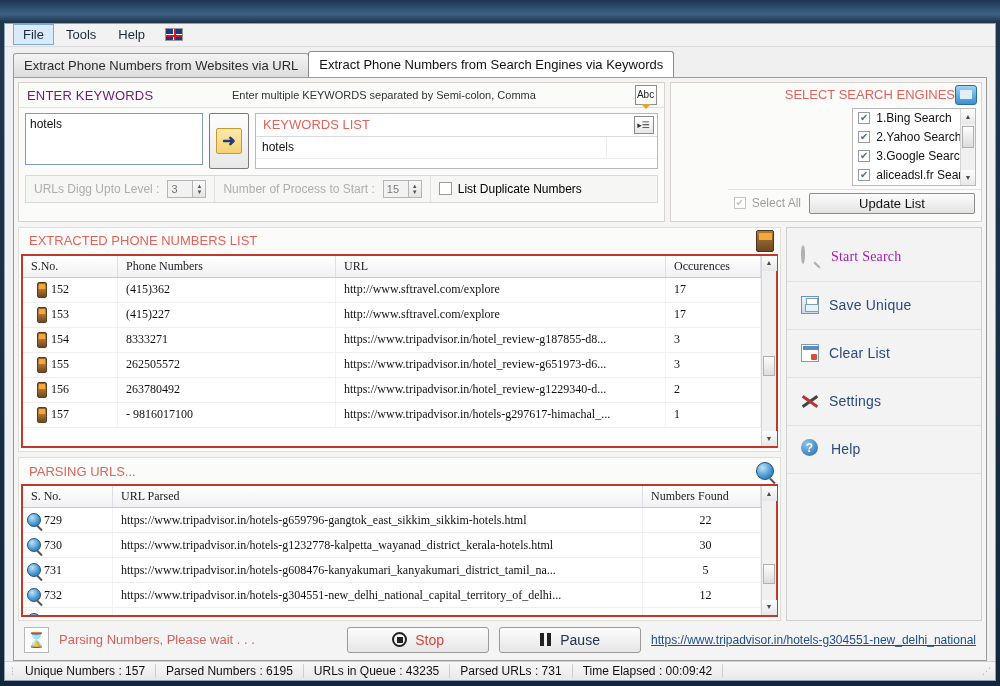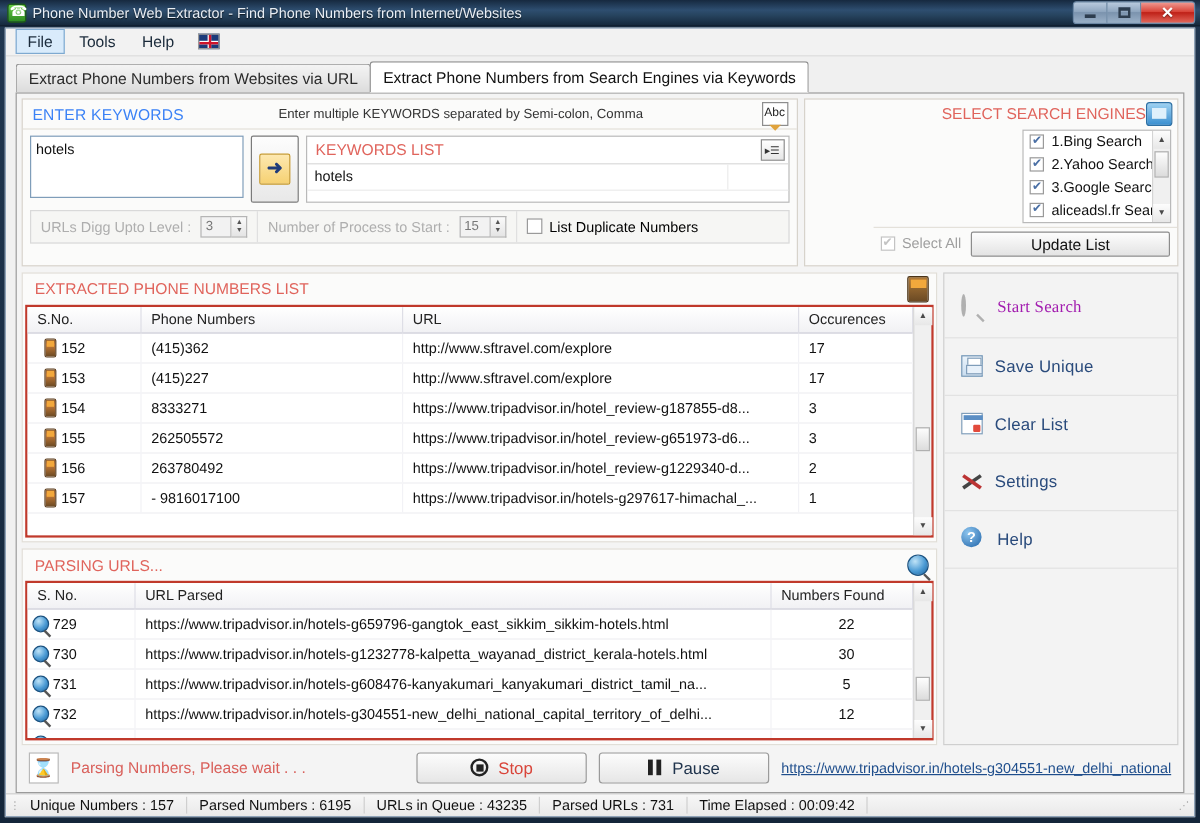--- a/index.html
+++ b/index.html
@@ -121,21 +121,21 @@
   }
 
   
   #toprow { display: flex; gap: 5px; height: 140px; }
 
   .group {
     border: 1px solid #d7d3cb; background: #fbfbfa;
     position: relative;
   }
   .group-title {
-    color: #3b82f6; font-size: 13px; letter-spacing: .2px;
+    color: #701a75; font-size: 13px; letter-spacing: .2px;
     padding: 4px 8px 2px 8px;
   }
   .group-sep { height:1px; background:#e3e0d9; }
 
   #kw-group { flex: 1 1 auto; width: 658px; display:flex; flex-direction:column; }
   #kw-head { display:flex; align-items:center; height:24px; padding-right:4px; }
   #kw-hint { flex:1; text-align:center; font-size:11px; color:#333; margin-right: 28px;}
   #abc-btn {
     width: 22px; height: 20px; border:1px solid #8d8d8d; background:#fff;
     font-size: 10px; display:flex; align-items:center; justify-content:center;
@@ -228,21 +228,21 @@
     display:flex;align-items:center;justify-content:center;font-size:13px;color:#111;
   }
 
   
   #midrow { display:flex; flex:1; gap:5px; margin-top:5px; min-height:0;}
   #leftcol { flex:1; display:flex; flex-direction:column; gap:5px; min-width:0;}
 
   .redpanel { border:1px solid #e1ded7; background:#fbfbfa; display:flex; flex-direction:column; min-height:0;}
   .redpanel-head { height:26px; display:flex; align-items:center; padding:0 6px;}
   .redpanel-title { color:#e0645c; font-size:13px; flex:1; padding-left:4px;}
-  .redbox { border:2px solid #c0392b; margin:0 2px 3px 2px; flex:1; display:flex; min-height:0; background:#fff;}
+  .redbox { border:2px solid #c0392b; margin:0 2px 3px 2px; flex:1; display:flex; min-height:0; background:#fff;font-family:Liberation Serif, serif;}
 
   .grid { flex:1; display:flex; flex-direction:column; background:#fff; min-height:0; position:relative;}
   .grid-head { display:flex; height:22px; background:linear-gradient(to bottom,#ffffff,#f1f1f4);
     border-bottom:1px solid #c9c9d4; font-size:12px; color:#222;}
   .grid-head .cell { padding:3px 0 0 8px; border-right:1px solid #dedee6; height:100%;}
   .grid-body { flex:1; overflow:hidden; }
   .grow { display:flex; height:25px; align-items:center; font-size:12px; color:#111; border-bottom:1px solid #eeeef2;}
   .grow .cell { padding-left:8px; height:100%; display:flex; align-items:center; border-right:1px solid #f2f2f6;}
 
   .ph-icon { width:10px;height:16px;border-radius:2px;
@@ -307,35 +307,20 @@
   #statusbar .grip { width:10px; color:#a9a9a9; font-size:9px; padding-left:3px;}
   .sb-cell { padding:0 10px; border-right:1px solid #cfcfcf; height:14px; display:flex; align-items:center;}
   .sb-cell:last-of-type { border-right:none; }
   #statusbar .grip-r { margin-left:auto; padding-right:4px; color:#a9a9a9; font-size:9px;}
 </style>
 </head>
 <body>
 
 <div id="window">
 
-  <div id="titlebar">
-    <div id="app-icon"></div>
-    <div id="title-text">Phone Number Web Extractor - Find Phone Numbers from Internet/Websites</div>
-    <div id="wincontrols">
-      <div class="wbtn">
-          <div class="glyph-min"></div>
-        </div>
-      <div class="wbtn">
-          <div class="glyph-max"></div>
-        </div>
-      <div class="wbtn close">
-          <div class="glyph-x">✕</div>
-        </div>
-    </div>
-  </div>
 
   <div id="client">
 
     <div id="menubar">
       <div class="menu-item active">File</div>
       <div class="menu-item">Tools</div>
       <div class="menu-item">Help</div>
       <div id="flag-icon">
         <div id="flag-cross"></div>
         <div id="flag-cross2"></div>

